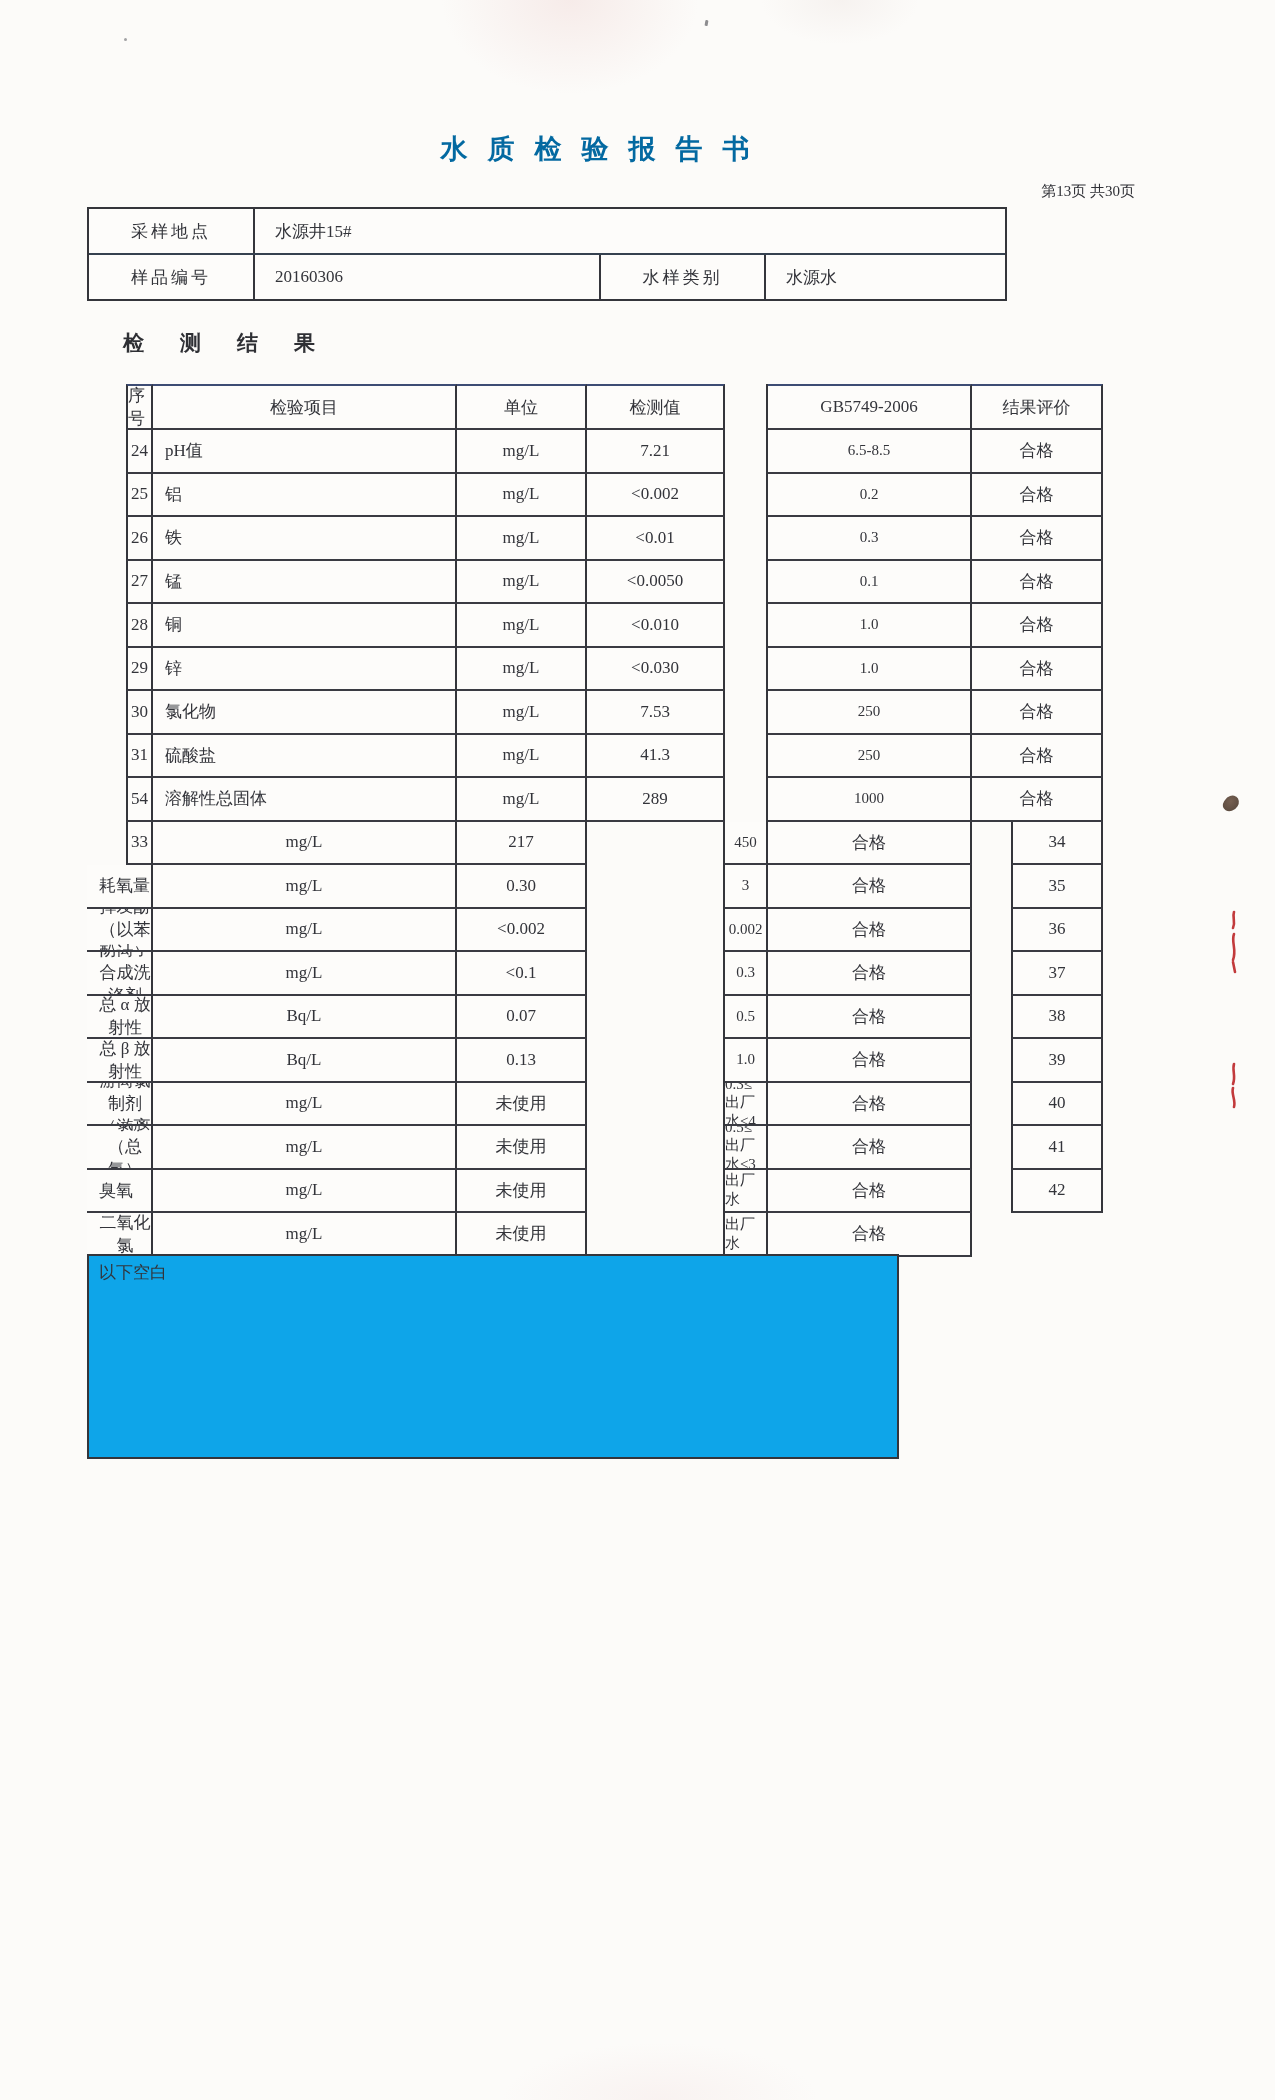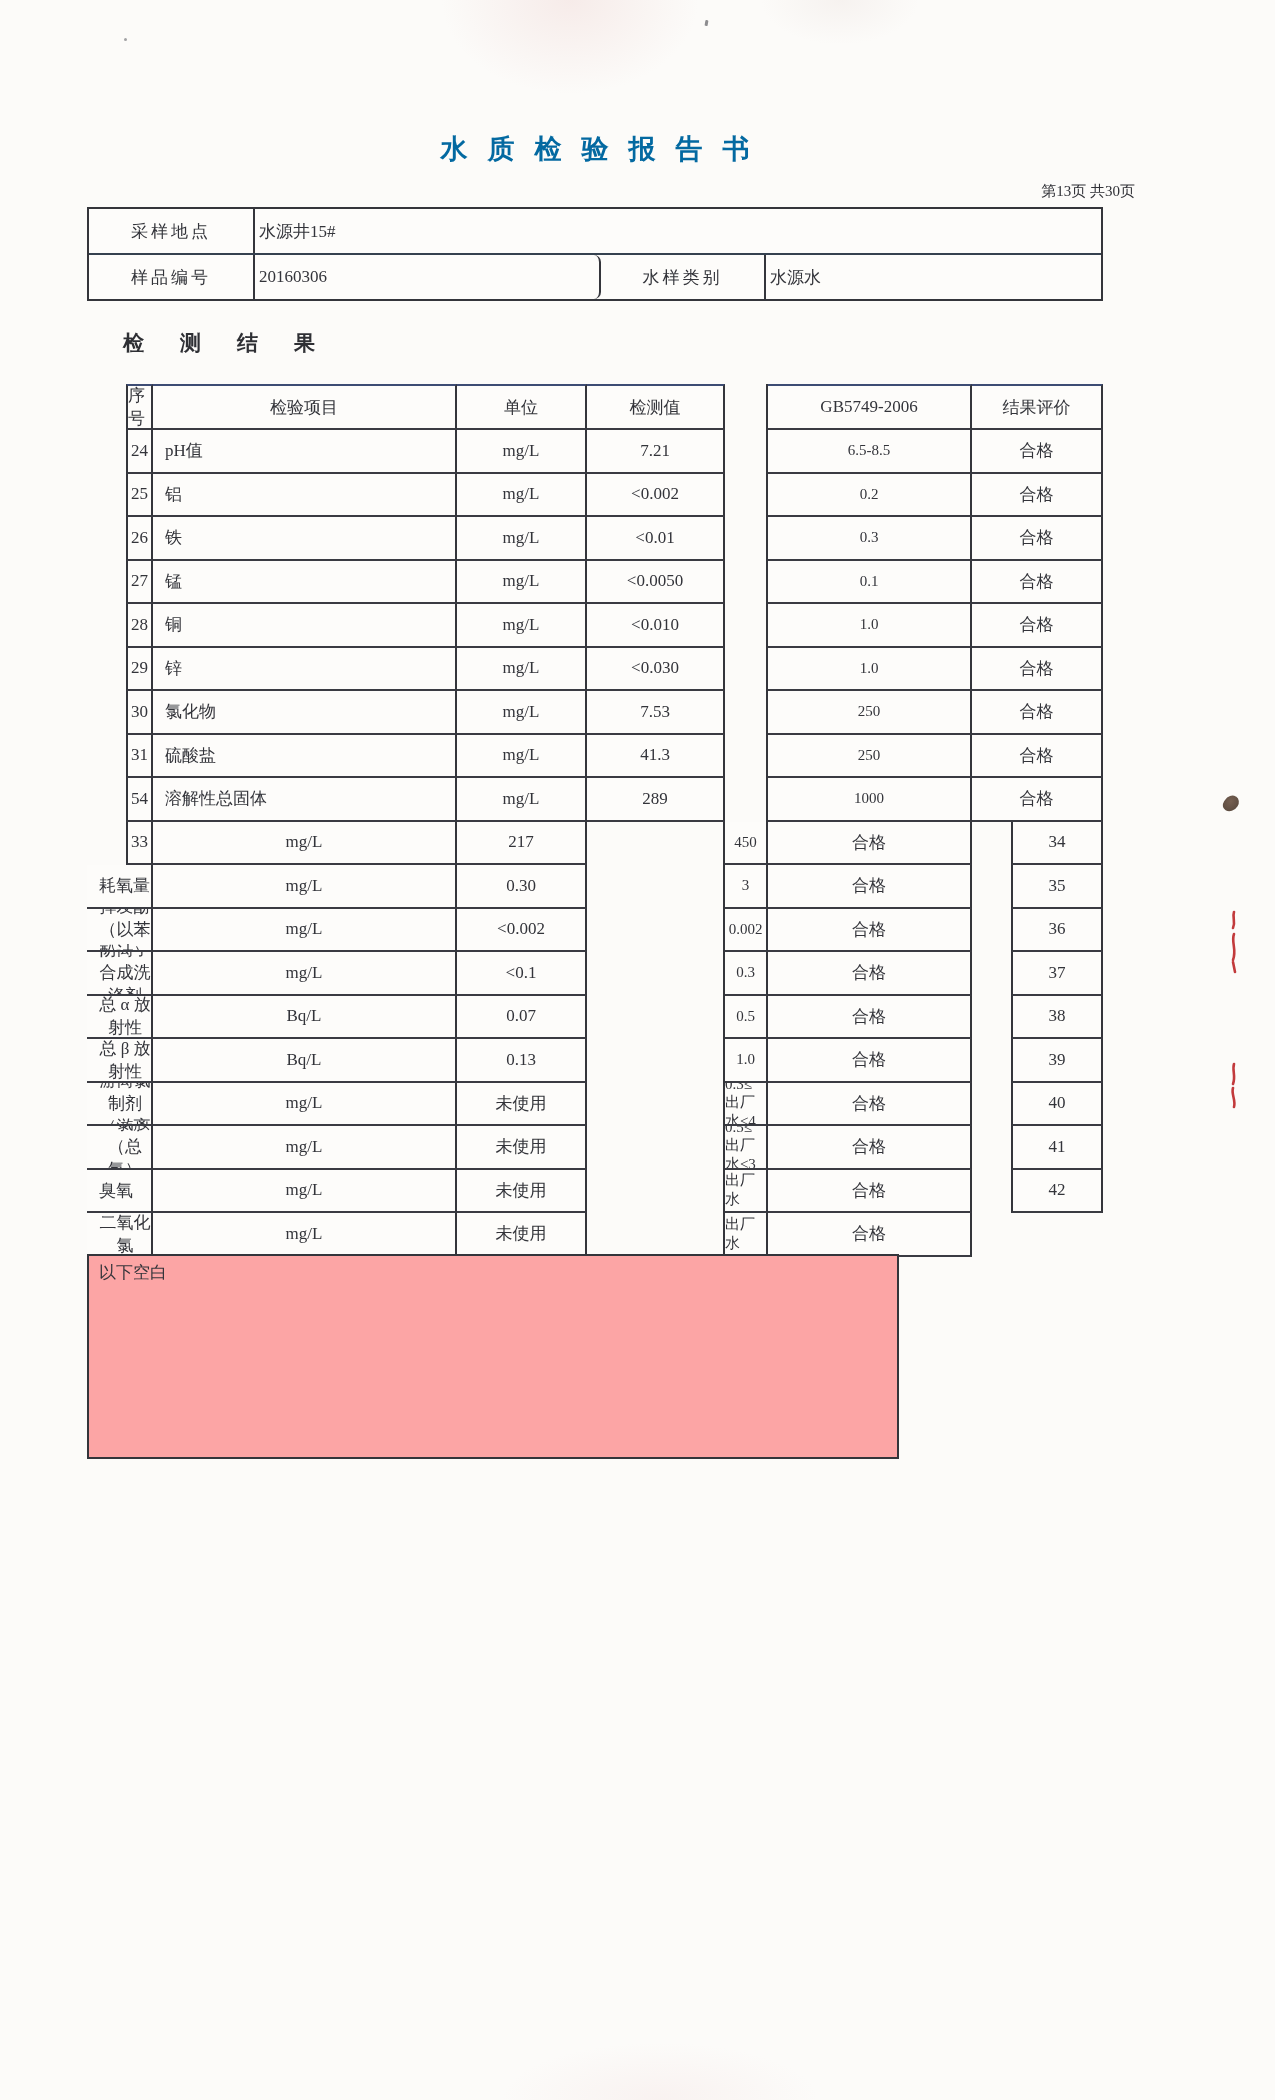--- a/index.html
+++ b/index.html
@@ -17,32 +17,32 @@
     text-align:center; font-size:27px; font-weight:bold;
     letter-spacing:20px; text-indent:20px; color:#0369a1;
     white-space:nowrap;
   }
   .page-number {
     position:absolute; top:182px; left:87px; width:1048px;
     text-align:right; font-size:15px; color:#2f3036;
   }
   
   .info-table {
-    position:absolute; top:207px; left:87px; width:1016px; height:94px;
+    position:absolute; top:207px; left:87px; width:920px; height:94px;
     border:2px solid #34353b; box-sizing:border-box;
     background:#fdfcfa;
   }
   .info-row { display:flex; height:44px; }
   .info-row.top { border-bottom:2px solid #35414f; }
   .icell {
     display:flex; align-items:center; font-size:17px;
     box-sizing:border-box; overflow:hidden;
   }
   .icell.label { justify-content:center; letter-spacing:3px; }
-  .icell.value { justify-content:flex-start; padding-left:4px;border-radius:7px; }
+  .icell.value { justify-content:flex-start; padding-left:20px; }
   .iw-label1 { width:166px; border-right:2px solid #34353b; }
   .iw-value1 { flex:1; }
   .iw-value2 { width:346px; border-right:2px solid #34353b; }
   .iw-label2 { width:165px; border-right:2px solid #34353b; }
   .iw-value3 { flex:1; }
   
   .section-heading {
     position:absolute; top:329px; left:87px; width:1016px;
     text-align:left; font-size:21px; font-weight:bold;
     letter-spacing:36px; text-indent:36px; color:#2e2f34;
@@ -70,21 +70,21 @@
     border-bottom:none; border-top:none;
     border-right:2px solid #34353b;
     background:transparent;
   }
   .rcell.c-item { justify-content:flex-start; padding-left:12px;text-align:center; }
   .rcell.c-standard { font-size:15px; }
   
   .footer-box {
     position:absolute; top:1254px; left:87px; width:812px; height:205px;
     border:2px solid #34353b; box-sizing:border-box;
-    font-size:17px; padding:5px 10px; background:#fca5a5;
+    font-size:17px; padding:5px 10px; background:#0ea5e9;
   }
   
   .smudge-top {
     position:absolute; left:440px; top:0; width:260px; height:95px;
     background:radial-gradient(ellipse at 50% 0%, rgba(233,199,196,0.30), rgba(233,199,196,0) 70%);
     pointer-events:none;
   }
   .smudge-top2 {
     position:absolute; left:760px; top:0; width:160px; height:45px;
     background:radial-gradient(ellipse at 50% 0%, rgba(225,210,205,0.22), rgba(225,210,205,0) 70%);

